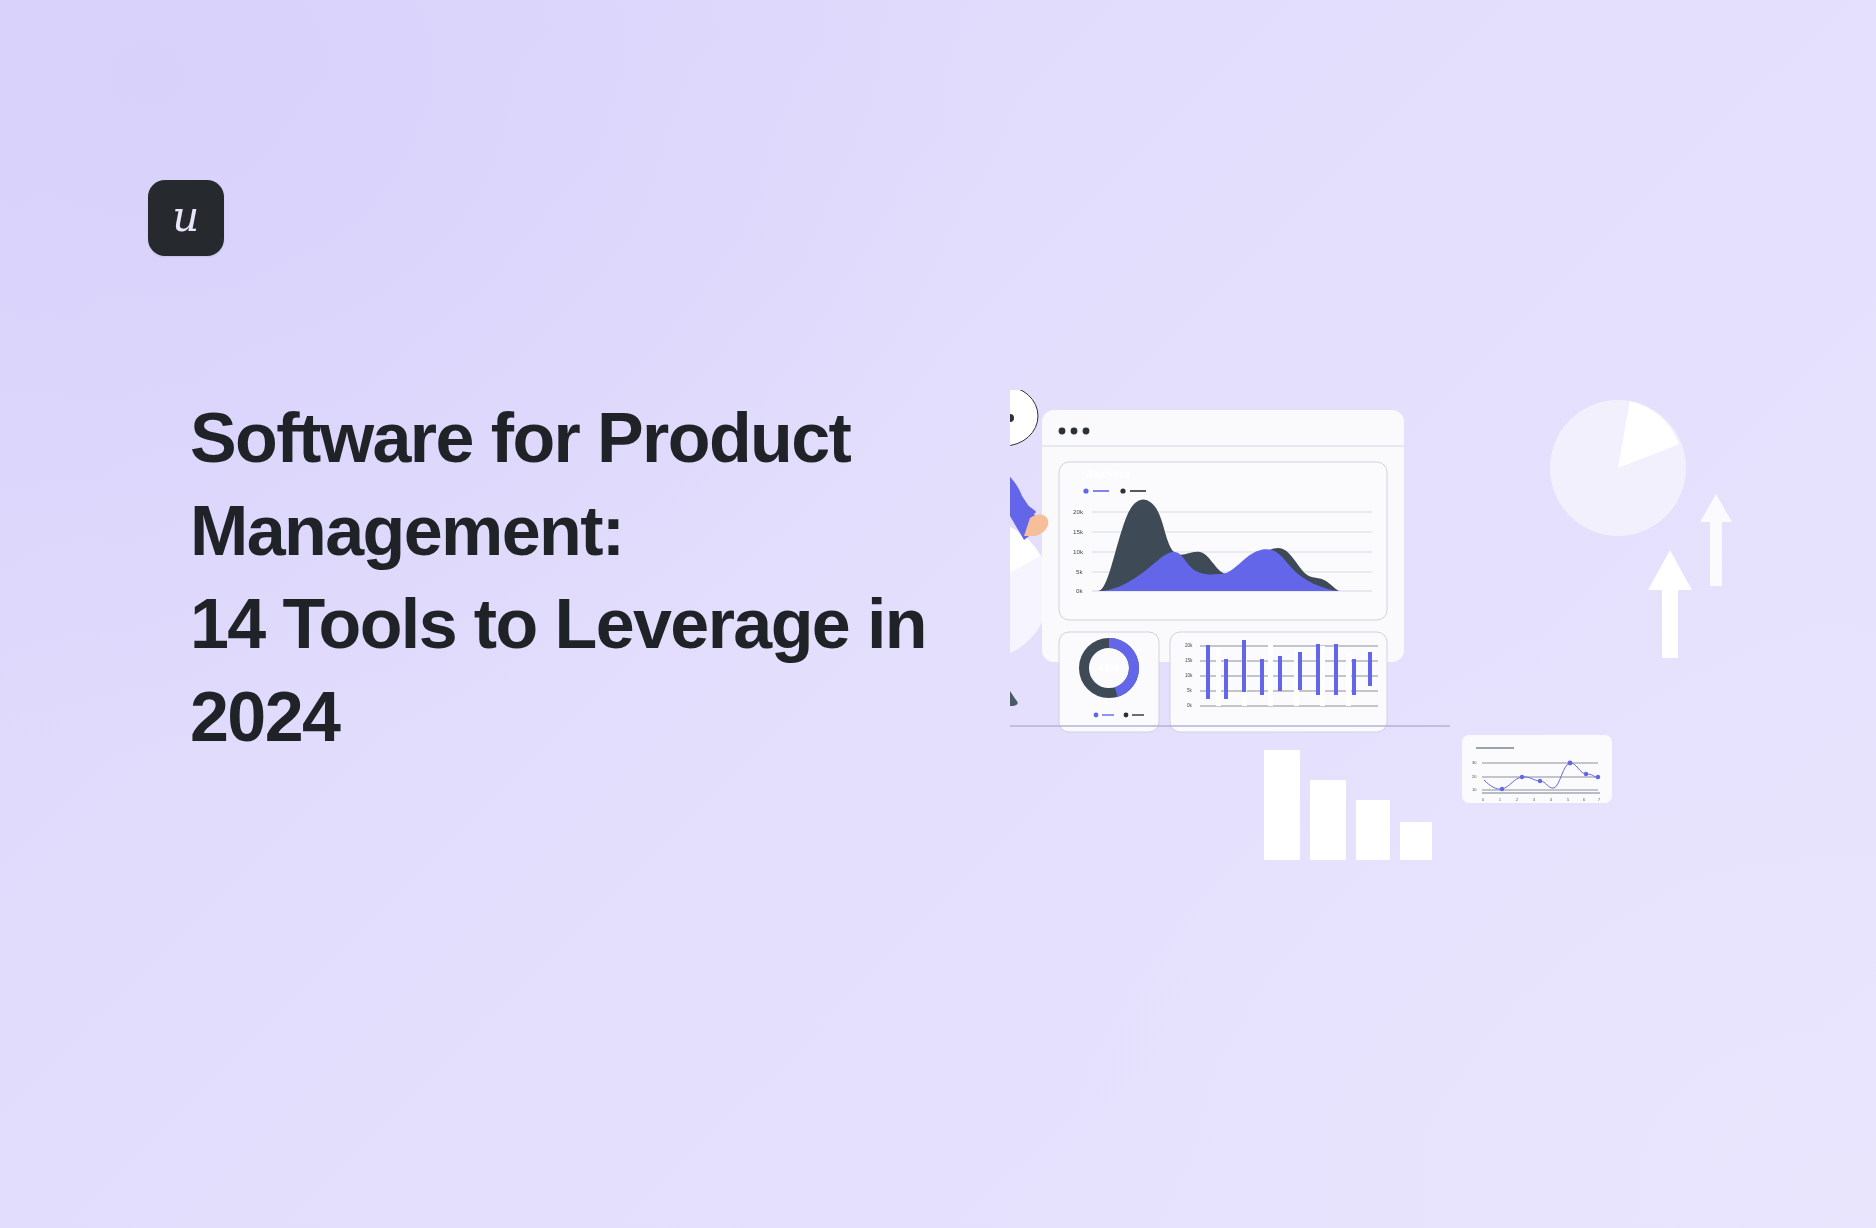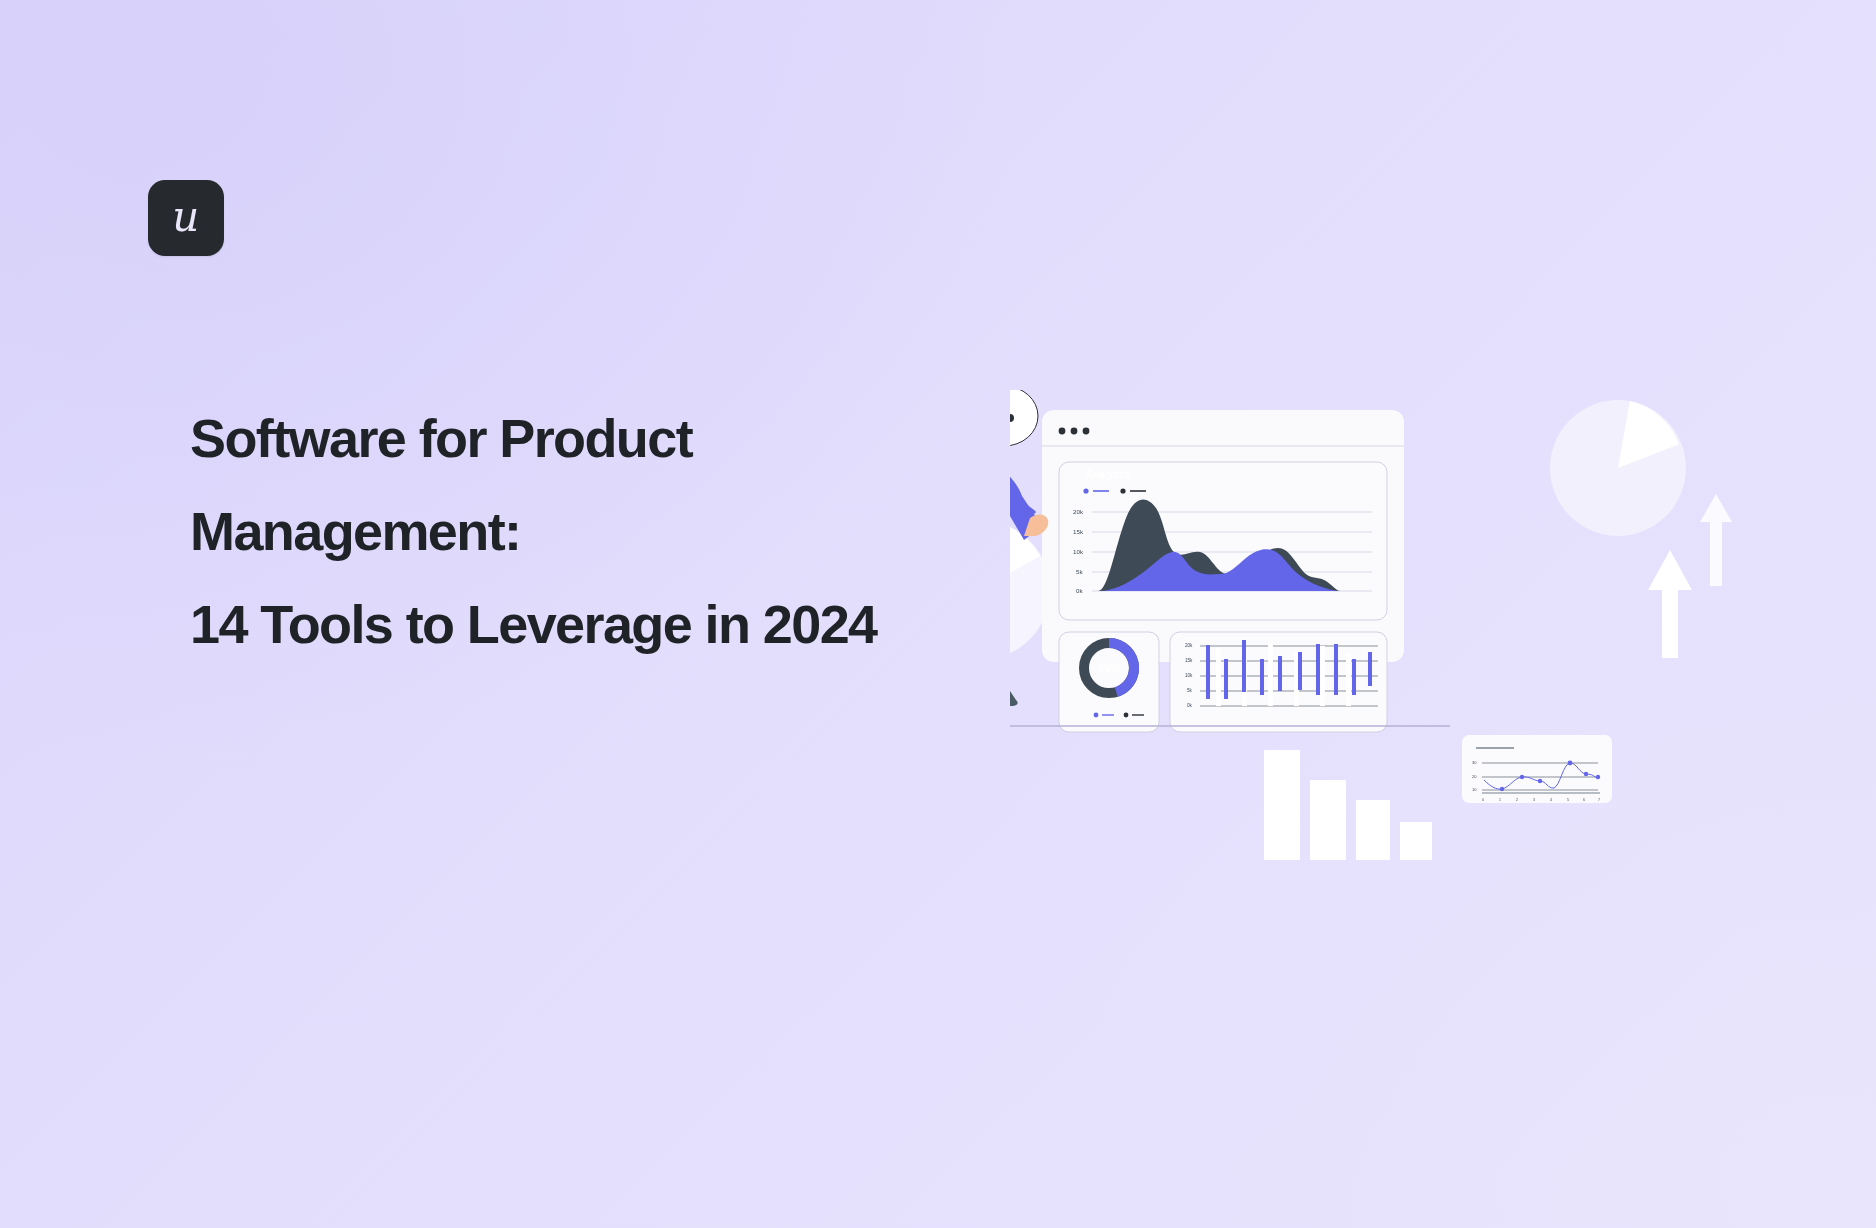--- a/index.html
+++ b/index.html
@@ -50,21 +50,21 @@
 
   
   .headline {
     position: absolute;
     left: 190px;
     top: 392px;
     width: 790px;
     margin: 0;
     font-family: "Liberation Sans", sans-serif;
     font-weight: bold;
-    font-size: 54px;
+    font-size: 70px;
     line-height: 93px;
     letter-spacing: -1.6px;
     color: #1F2328;
     white-space: pre-line;
   }
 
   
   .illustration {
     position: absolute;
     left: 1010px;

